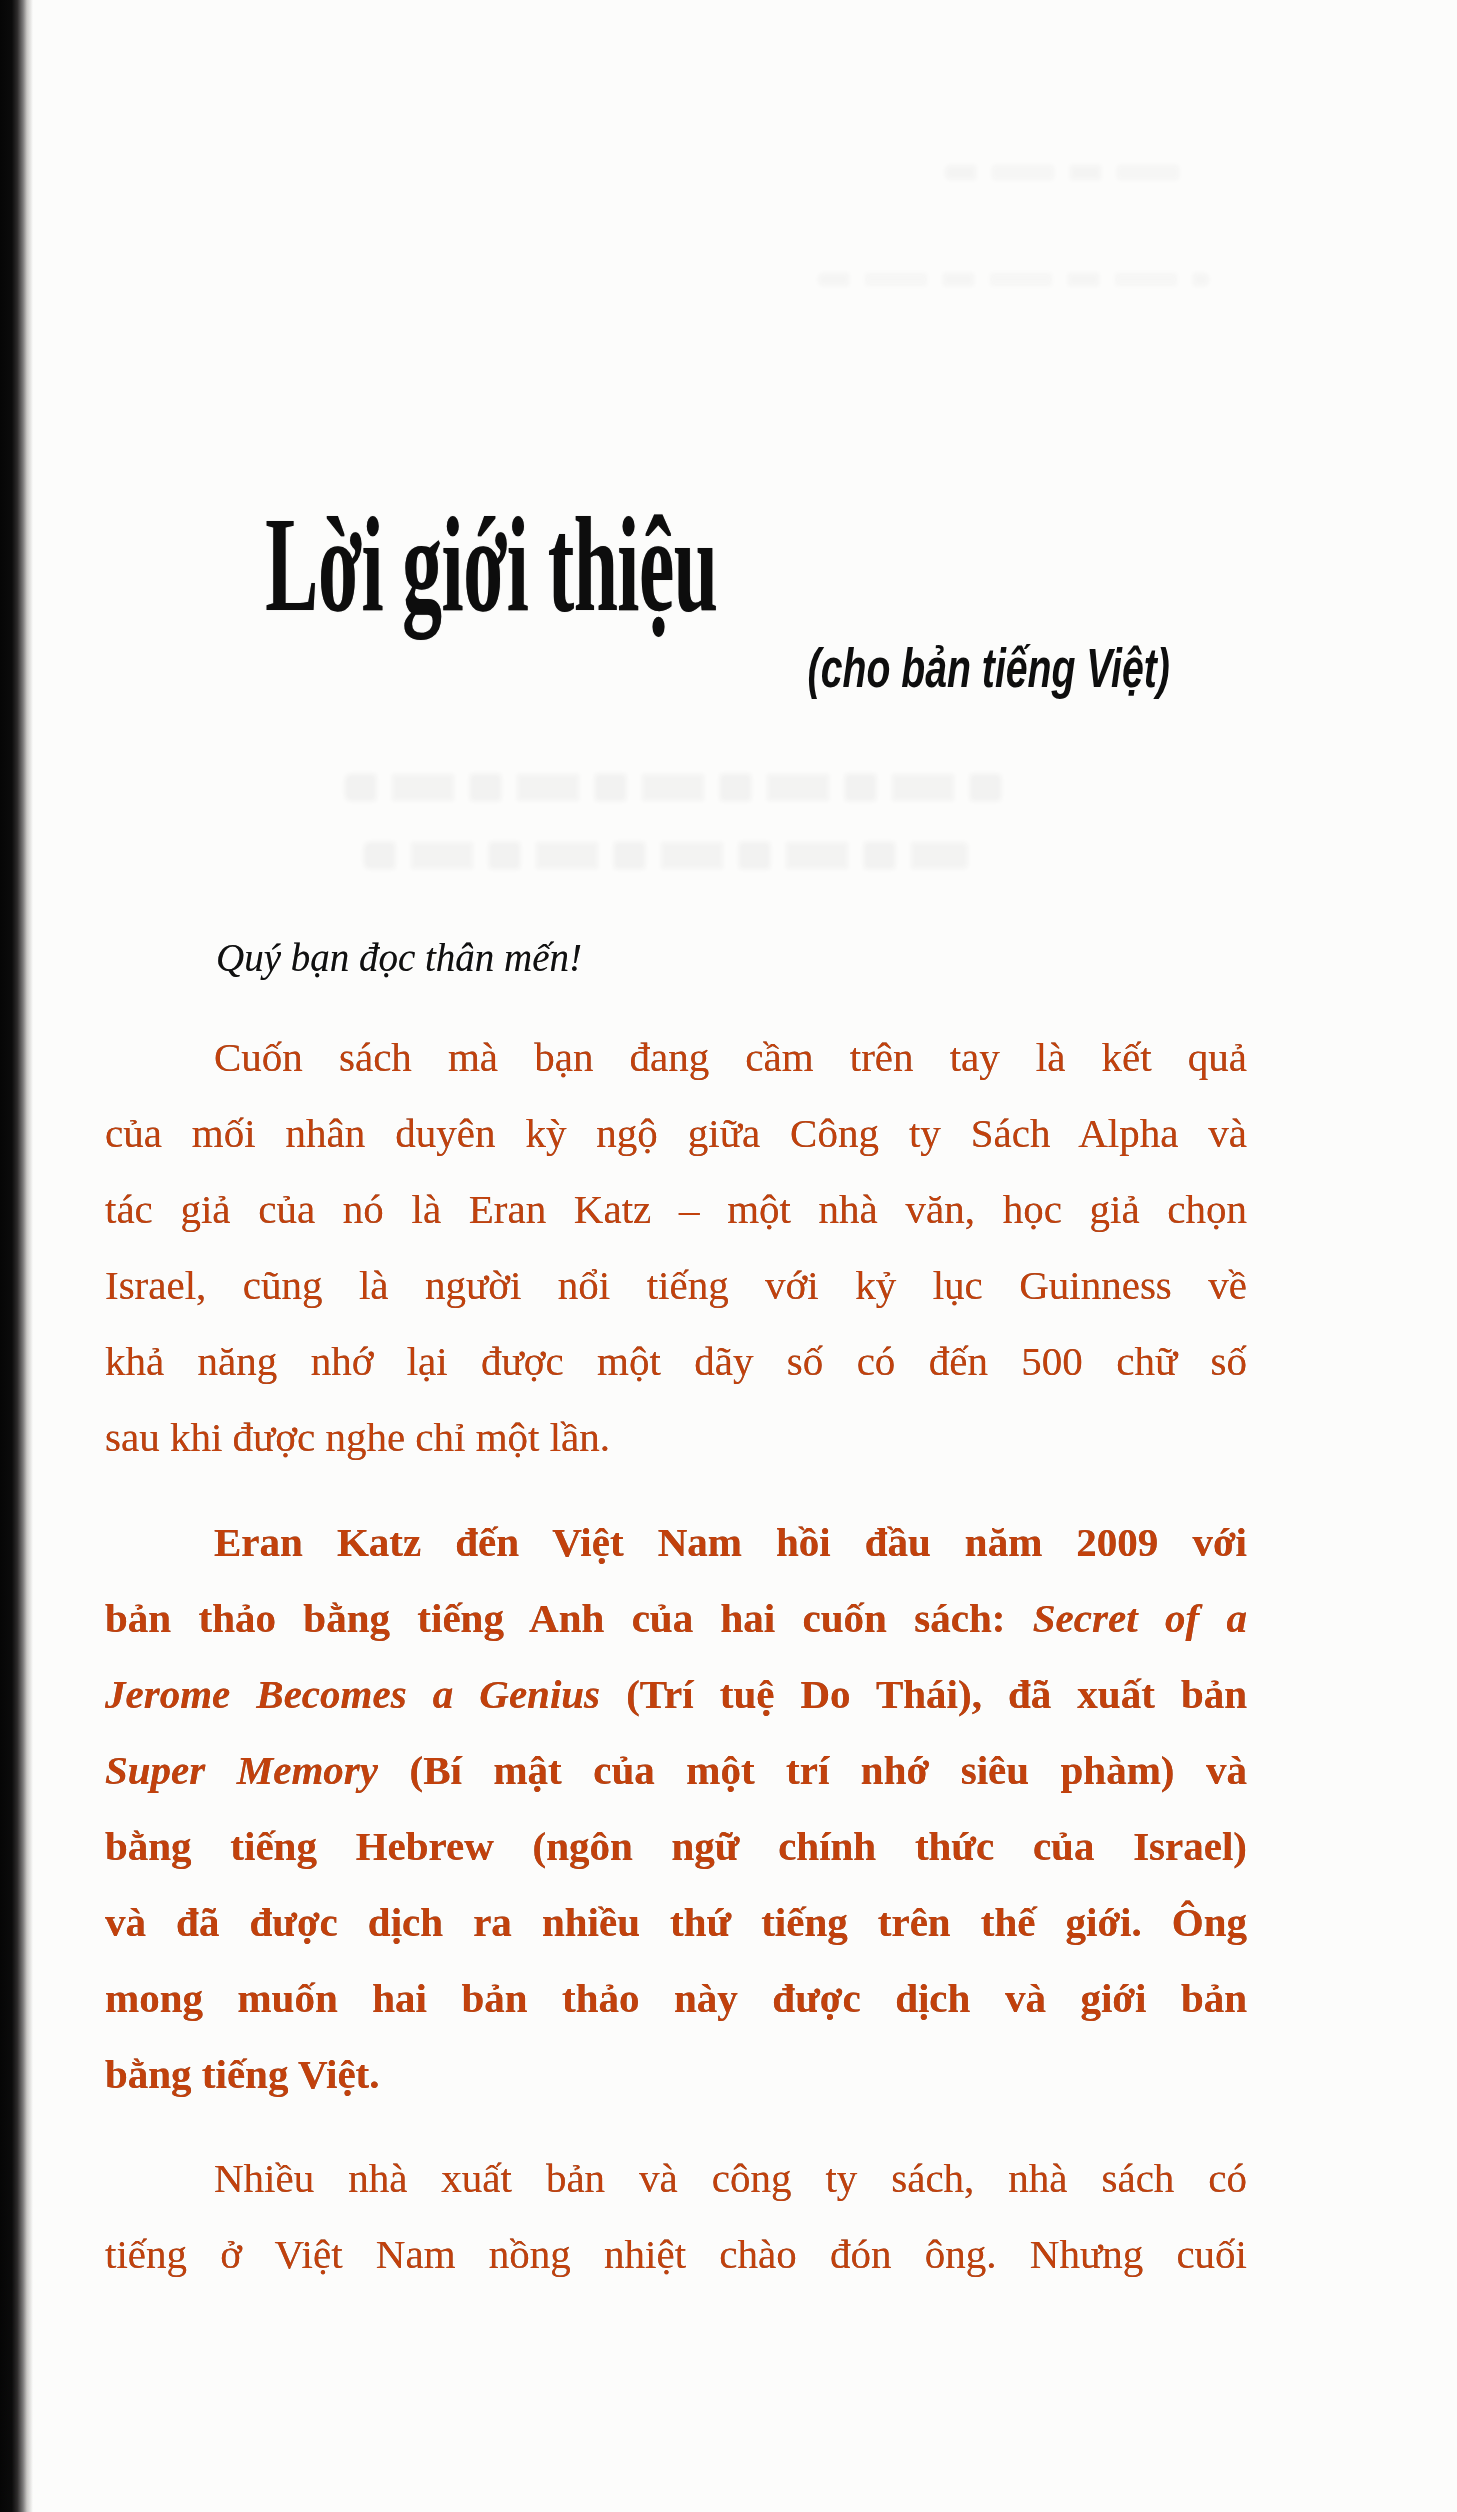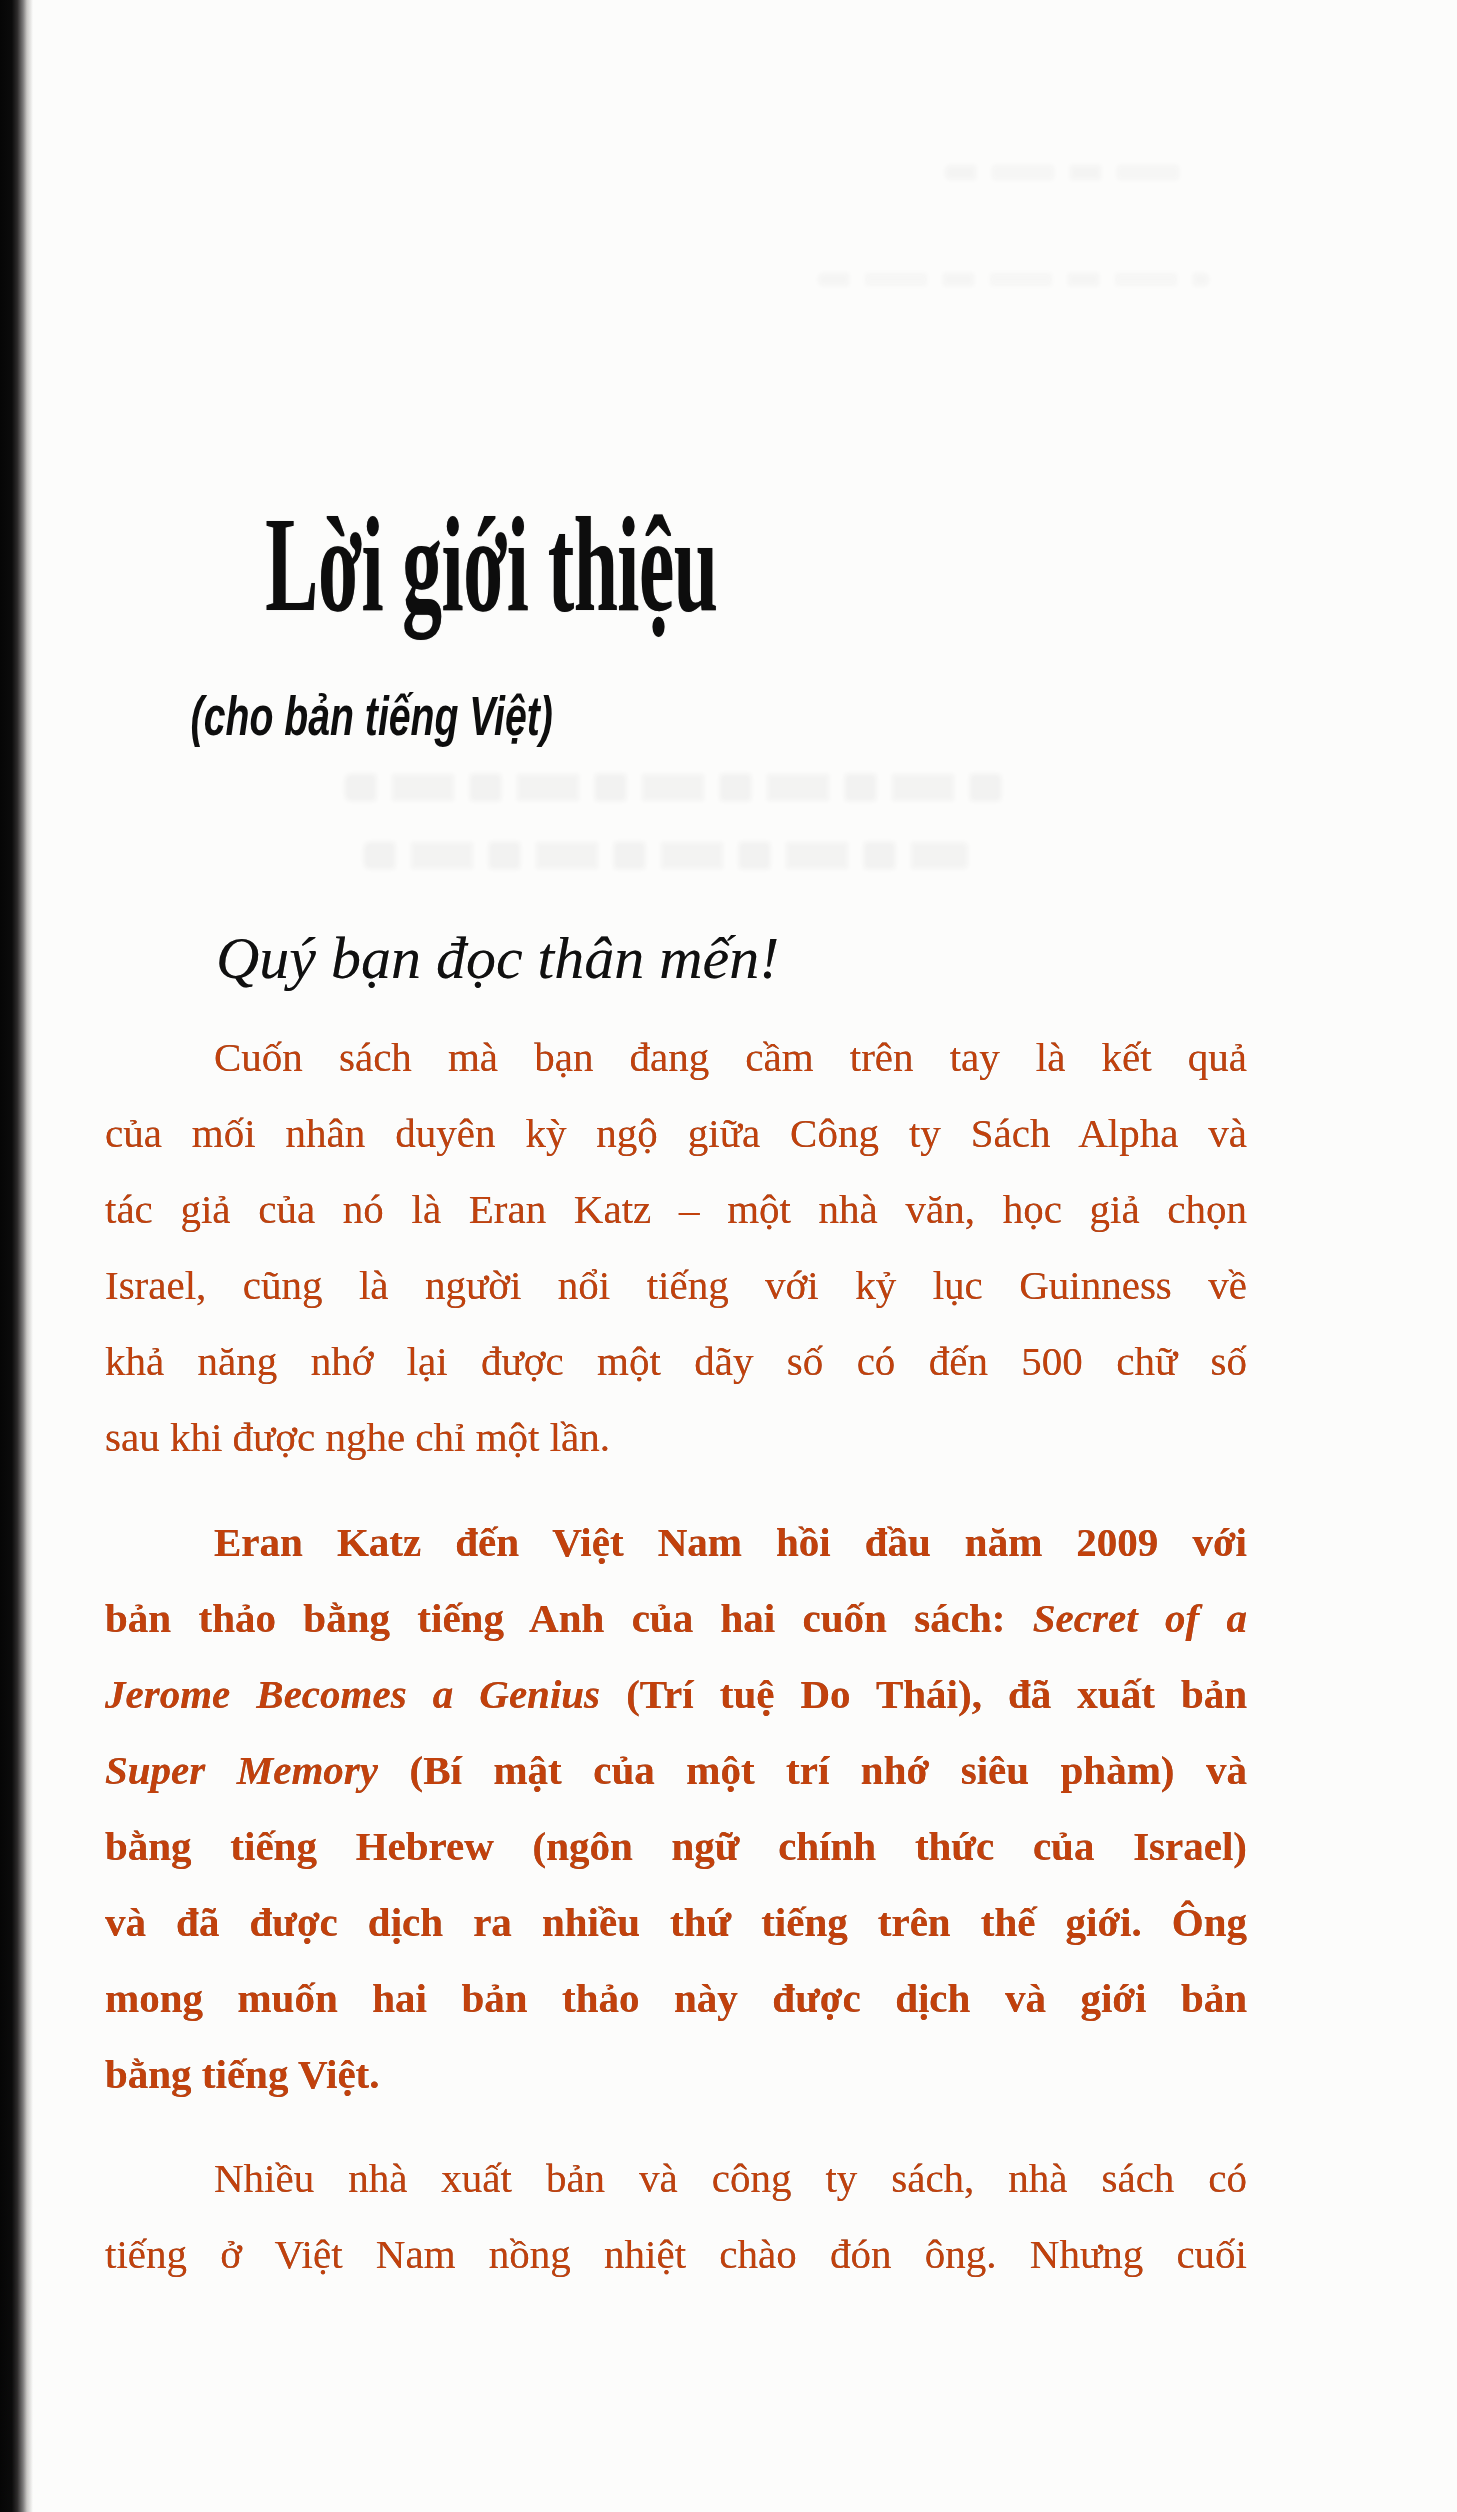--- a/index.html
+++ b/index.html
@@ -39,43 +39,42 @@
     font-size: 136px;
     line-height: 136px;
     letter-spacing: -0.9px;
     transform: scaleX(0.585);
     transform-origin: 50% 50%;
     color: #0d0d0d;
     text-shadow: 0 0 0.9px rgba(0,0,0,0.55);
   }
   .subtitle-row {
     position: absolute;
-    top: 636px; left: 8px; width: 100%;
-    text-align: left;
+    top: 636px; left: 0; width: 100%;
+    text-align: right;
     white-space: nowrap;
-    margin-top: 48px;
   }
   .subtitle {
     display: inline-block;
     font-family: "Liberation Sans", "DejaVu Sans", sans-serif;
     font-style: italic;
     font-weight: 700;
     font-size: 56px;
     line-height: 64px;
     transform: scaleX(0.70);
     transform-origin: 50% 50%;
     color: #0e0e0e;
   }
   .salutation {
     position: absolute;
     top: 920px; left: 0; width: 100%;
     box-sizing: border-box;
     padding-left: 111px;
     font-style: italic;
-    font-size: 60px;
+    font-size: 39px;
     line-height: 76px;
     color: #101010;
     text-shadow: 0 0 0.5px rgba(0,0,0,0.5);
   }
   .para { position: absolute; left: 0; width: 100%; }
   .p1 { top: 1019px; }
   .p2 { top: 1504px; font-weight: bold; }
   .p3 { top: 2140px; }
   .ln {
     height: 76px;

